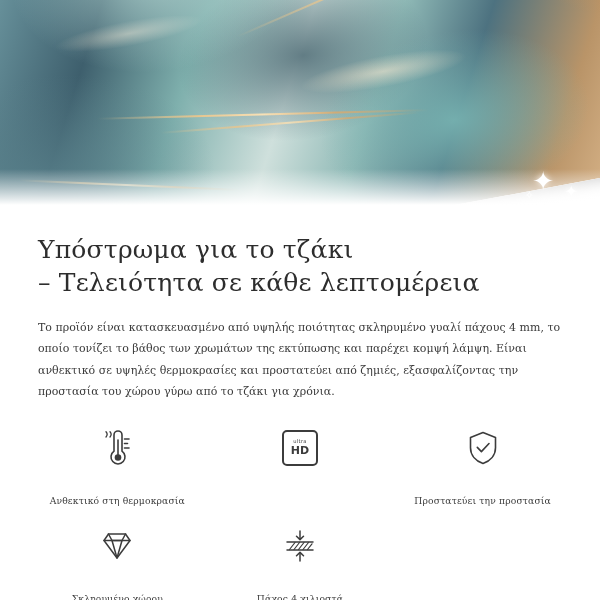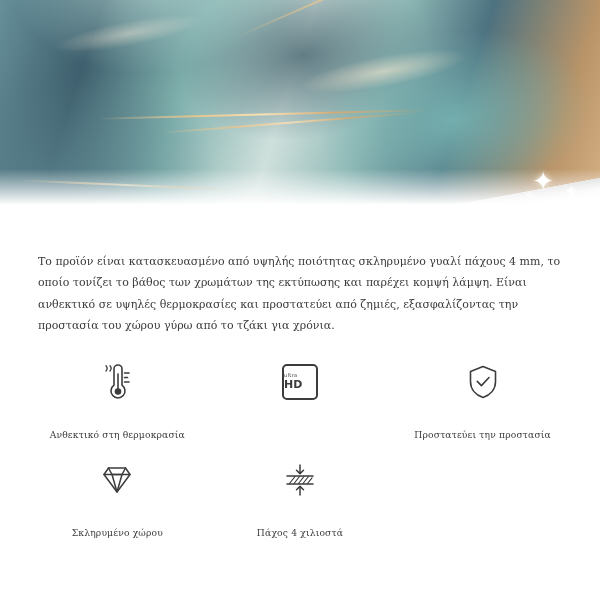--- a/index.html
+++ b/index.html
@@ -179,20 +179,21 @@
     letter-spacing: .15px;
     line-height: 1.3;
   }
   .hd-badge {
     width: 32px;
     height: 32px;
     border: 2px solid #3c3c3c;
     border-radius: 5px;
     display: flex;
     flex-direction: column;
+    align-items: center;
     justify-content: center;
     color: #3c3c3c;
   }
   .hd-badge .ultra {
     font-family: "DejaVu Sans", sans-serif;
     font-size: 5.2px;
     letter-spacing: .3px;
     line-height: 1;
     margin-bottom: 1px;
   }
@@ -223,20 +224,22 @@
       </div>
       <span class="sparkle sp1">✦</span>
       <span class="sparkle sp2">✦</span>
       <span class="sparkle sp3">✧</span>
       <div class="hero-fade"></div>
     </div>
   </div>
 
   <div class="content">
     <h1 class="title">
+      <span>Υπόστρωμα για το τζάκι</span>
+      <span class="title-line2">– Τελειότητα σε κάθε λεπτομέρεια</span>
     </h1>
     <p class="body">Το προϊόν είναι κατασκευασμένο από υψηλής ποιότητας σκληρυμένο γυαλί πάχους 4 mm, το οποίο τονίζει το βάθος των χρωμάτων της εκτύπωσης και παρέχει κομψή λάμψη. Είναι ανθεκτικό σε υψηλές θερμοκρασίες και προστατεύει από ζημιές, εξασφαλίζοντας την προστασία του χώρου γύρω από το τζάκι για χρόνια.</p>
   </div>
 
   <div class="features">
 
     <div class="feature">
       <div class="feature-icon">
         <svg width="34" height="40" viewBox="0 0 34 40" fill="none" stroke="#3c3c3c" stroke-width="1.6" stroke-linecap="round">
           <path d="M14 7a4 4 0 0 1 8 0v16.2a7 7 0 1 1-8 0z"></path>

